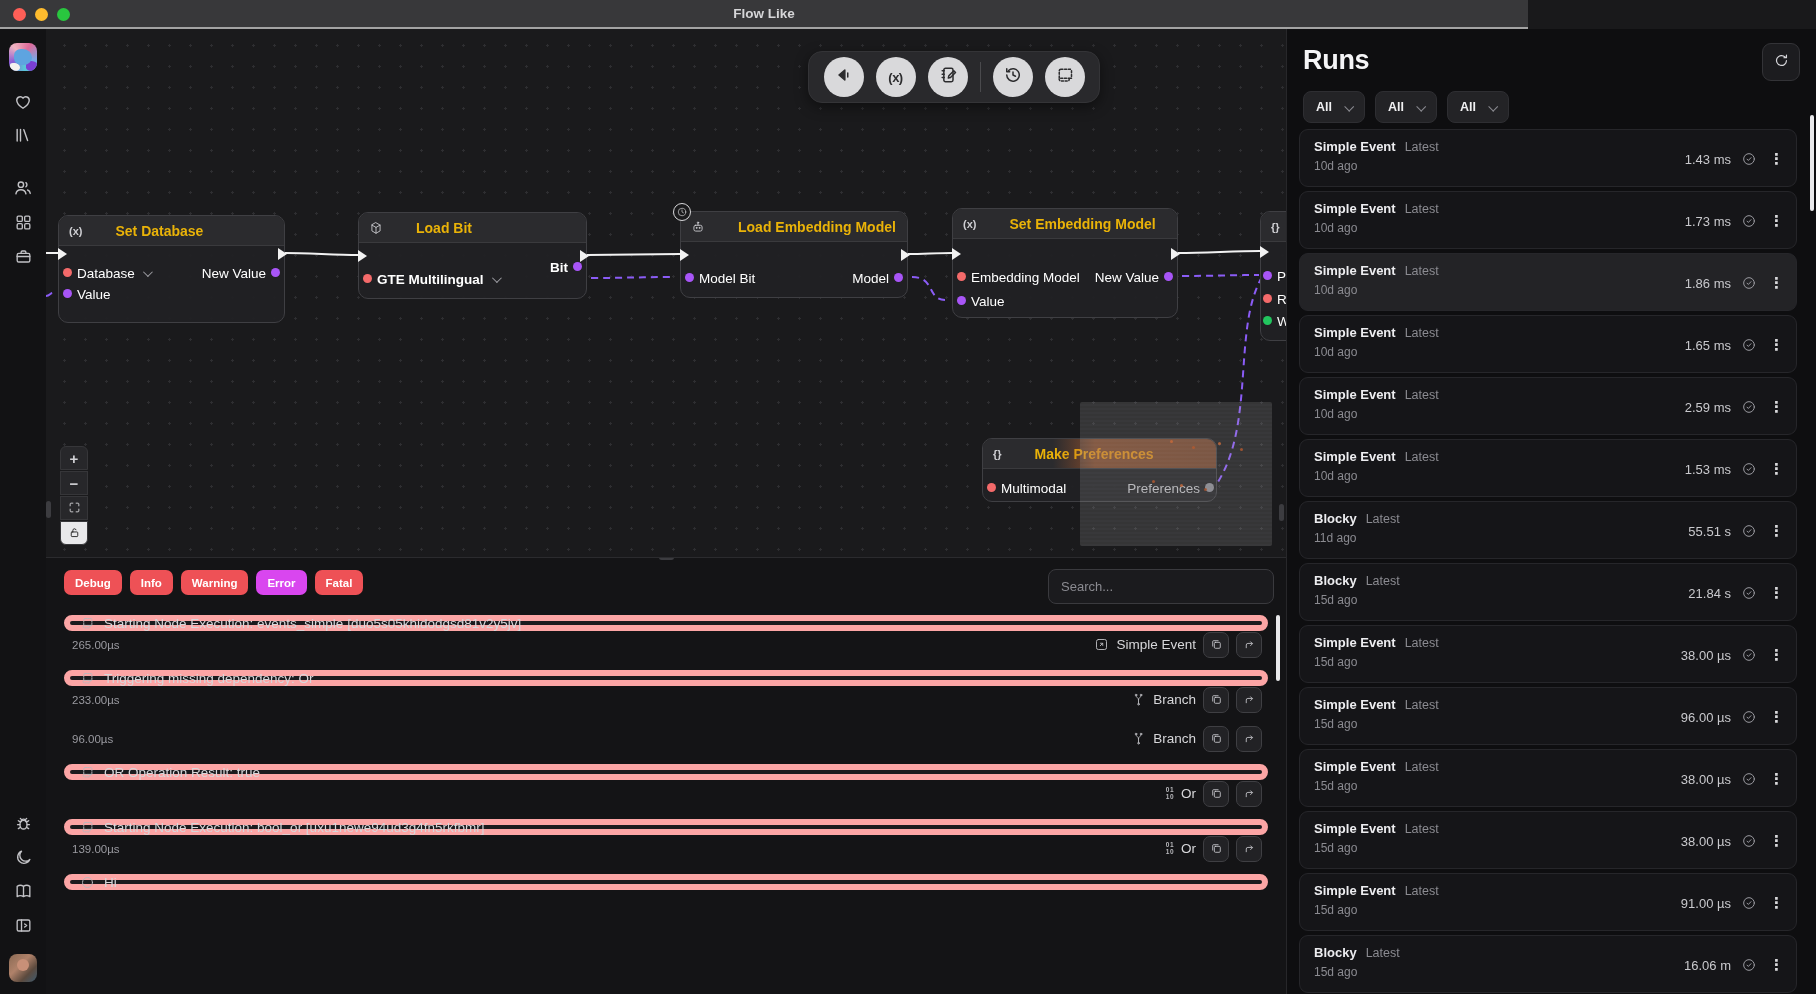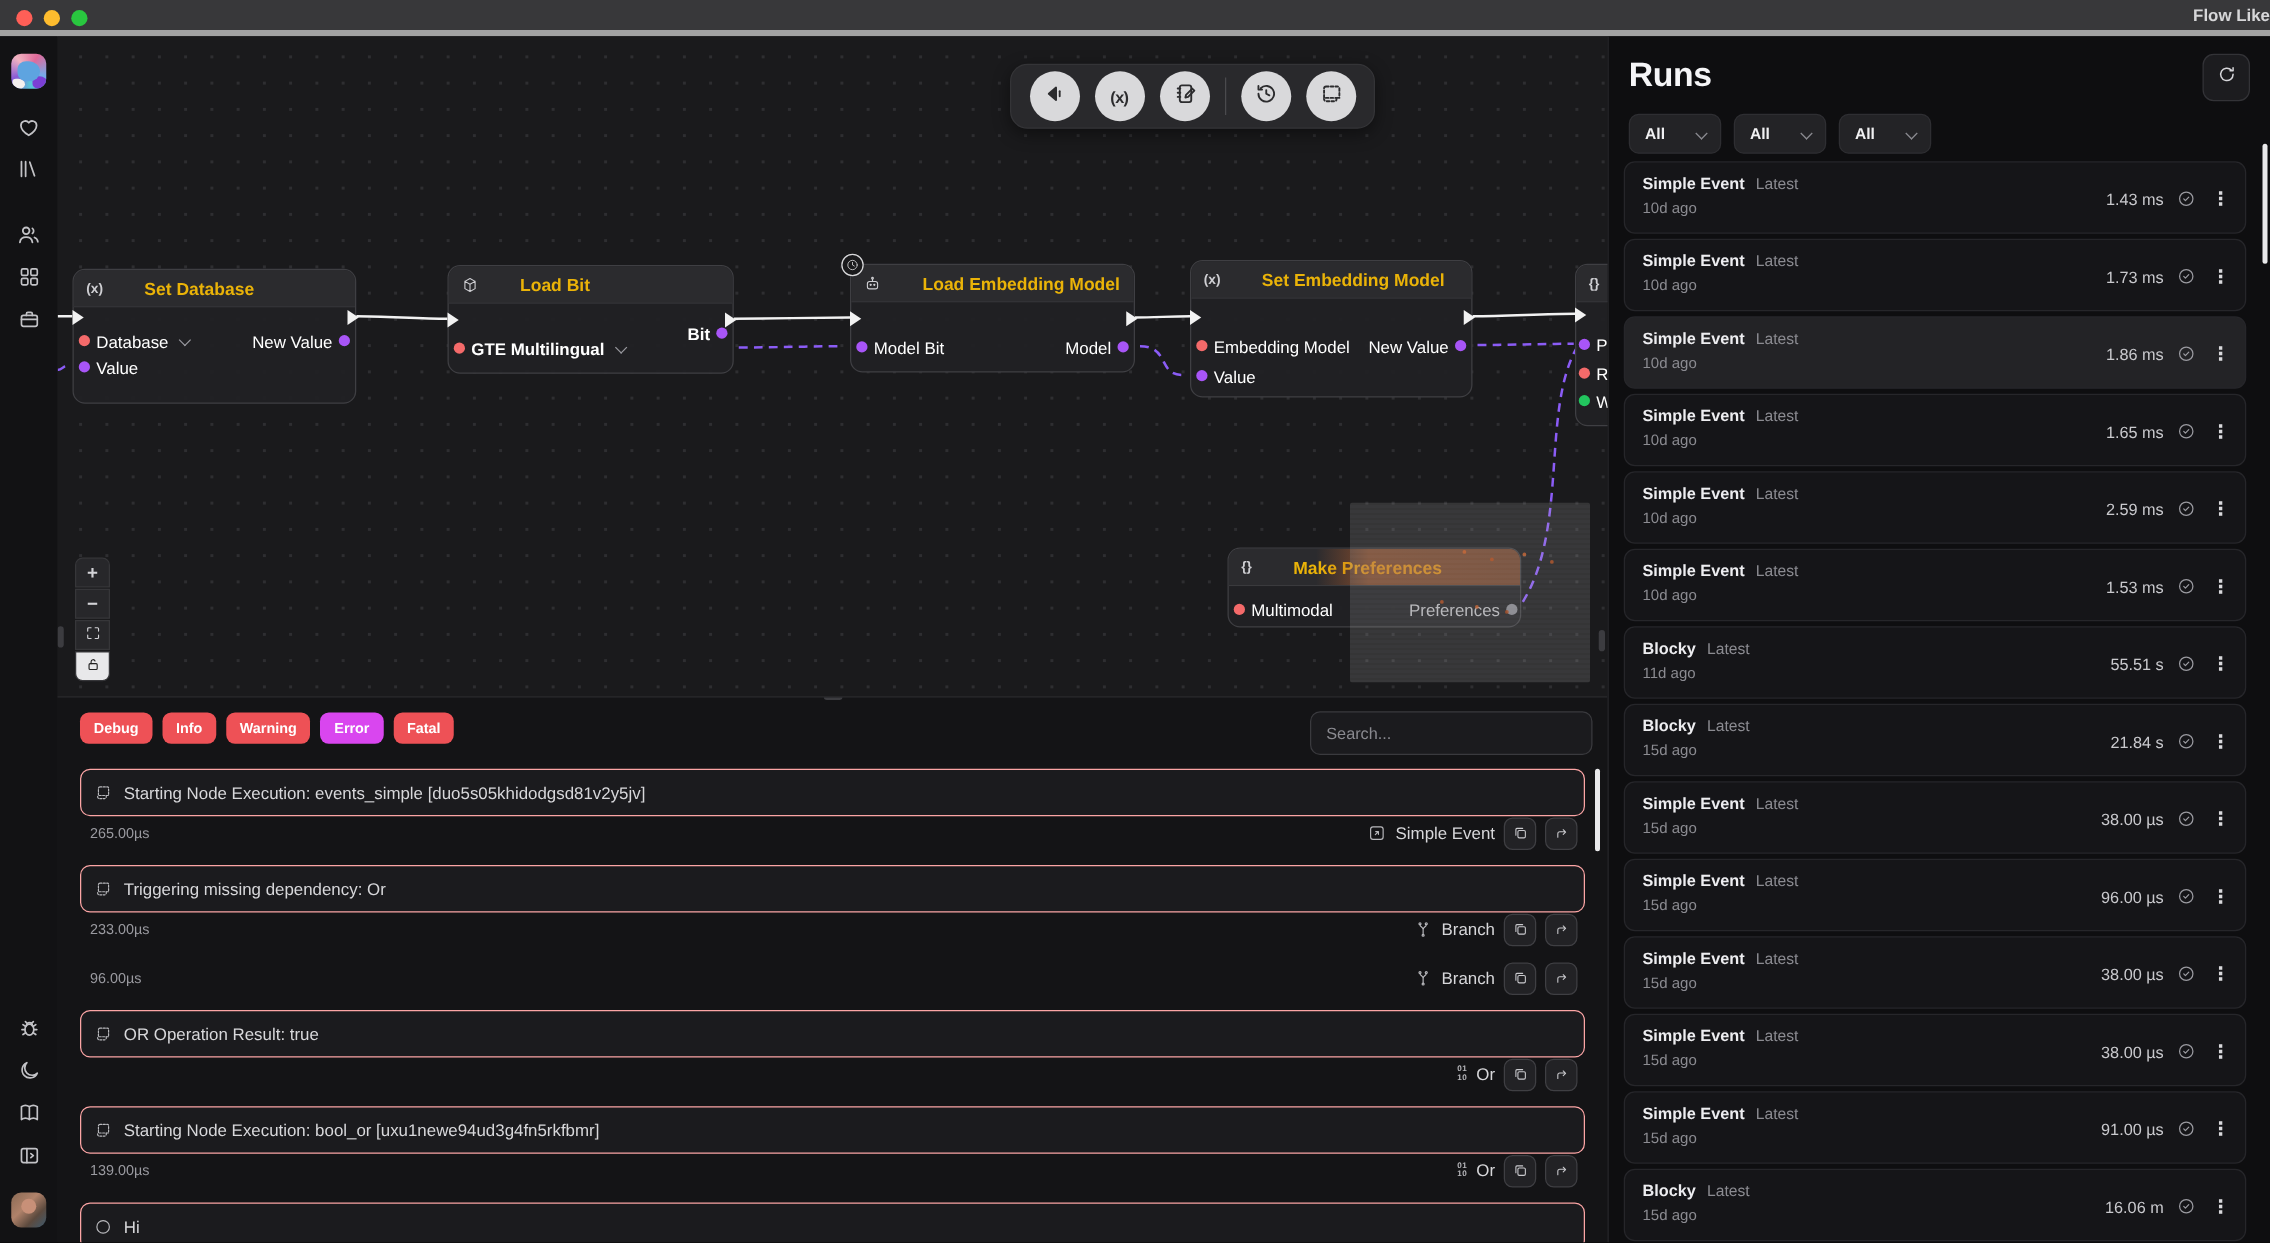--- a/index.html
+++ b/index.html
@@ -1,21 +1,21 @@
 <!DOCTYPE html>
 <html><head>
 <meta charset="utf-8">
 <style>
   * { margin:0; padding:0; box-sizing:border-box; }
   html,body { width:1816px; height:994px; overflow:hidden; background:#000; }
   body { font-family:"Liberation Sans","DejaVu Sans",sans-serif; color:#e8e8ea; }
   .app { position:relative; width:1816px; height:994px; background:#19191b; }
 
   
-  .titlebar { position:absolute; left:0; top:0; width:1816px; height:29px; background:#38383a; display:flex; align-items:center; justify-content:flex-end; border-bottom:5px solid #a3a3a3; }
+  .titlebar { position:absolute; left:0; top:0; width:1528px; height:29px; background:#38383a; display:flex; align-items:center; justify-content:center; border-bottom:2px solid #a3a3a3; }
   .traffic { position:absolute; left:13px; top:8px; display:flex; gap:9px; }
   .tl { width:13px; height:13px; border-radius:50%; }
   .tl.red { background:#ff5f57; } .tl.yellow { background:#febc2e; } .tl.green { background:#29c73f; }
   .win-title { font-size:13.5px; font-weight:700; color:#d6d6d8; }
 
   
   .sidebar { position:absolute; left:0; top:29px; width:46px; height:965px; background:#121214; display:flex; flex-direction:column; align-items:center; padding:14px 0 12px; }
   .sb-icon { width:46px; height:34px; display:flex; align-items:center; justify-content:center; color:#c2c2c6; }
   .sb-icon svg { stroke:#c2c2c6; fill:none; stroke-width:1.7; stroke-linecap:round; stroke-linejoin:round; }
   .app-logo { width:28px; height:28px; border-radius:8px; margin-bottom:16px;
@@ -69,21 +69,21 @@
   .grip-h { position:absolute; width:15px; height:5px; background:#3c3c40; border-radius:3px; z-index:6; }
 
   
   .logpanel { position:absolute; left:46px; top:557px; width:1240px; height:437px; background:#141416; border-top:1px solid #2b2b2e; overflow:hidden; }
   .log-filters { position:absolute; left:18px; top:12px; display:flex; gap:8px; }
   .badge { height:25px; padding:0 11px; border-radius:7px; display:flex; align-items:center; font-size:11.5px; font-weight:700; color:#fff; }
   .log-search { position:absolute; left:1002px; top:11px; width:226px; height:35px; background:#1b1b1e; border:1px solid #3a3a3e; border-radius:8px; color:#c6c6cb; font-size:13px; padding:0 12px; outline:none; font-family:inherit; }
   .log-search::placeholder { color:#8a8a90; }
   .log-list { position:absolute; left:18px; top:57px; width:1204px; }
   .log-entry { margin-bottom:12px; }
-  .log-msg { height:38px; background:#1b1b1e; border:1px solid #fca5a5; border-radius:8px; display:flex; align-items:center; gap:9px; padding:0 10px; font-size:13.5px; color:#d7d7da; }
+  .log-msg { height:16px; background:#1b1b1e; border:6px solid #fca5a5; border-radius:8px; display:flex; align-items:center; gap:9px; padding:0 10px; font-size:13.5px; color:#d7d7da; }
   .log-msg svg { stroke:#b9b9bd; fill:none; stroke-width:1.5; stroke-linecap:round; stroke-linejoin:round; flex:none; }
   .msg-ic { display:none; }
   [data-icon="scroll"] .ic-scroll { display:block; }
   [data-icon="circle"] .ic-circle { display:block; }
   .log-meta { height:27px; display:flex; align-items:center; justify-content:space-between; padding:0 6px 0 8px; }
   .log-dur { font-size:11.5px; color:#9a9aa0; }
   .log-tag-group { display:flex; align-items:center; gap:7px; }
   .tag-ic { display:none; color:#b9b9bd; }
   .tag-ic svg { stroke:#b9b9bd; fill:none; stroke-width:1.5; stroke-linecap:round; stroke-linejoin:round; display:block; }
   [data-icon="event"] .ic-event { display:block; }
@@ -93,21 +93,21 @@
   .mini-btn { width:26px; height:26px; border:1px solid #3f3f43; background:#222225; border-radius:7px; display:flex; align-items:center; justify-content:center; }
   .mini-btn svg { stroke:#c9c9cd; fill:none; stroke-width:1.6; stroke-linecap:round; stroke-linejoin:round; }
   .log-scrollbar { position:absolute; right:6px; top:57px; width:4px; height:66px; background:#e9e9eb; border-radius:2px; z-index:8; }
 
   
   .runspanel { position:absolute; left:1286px; top:29px; width:530px; height:965px; background:#0e0e10; border-left:1px solid #27272a; overflow:hidden; }
   .runs-title { position:absolute; left:16px; top:16px; font-size:27px; font-weight:800; color:#f5f5f7; letter-spacing:-.3px; }
   .refresh-btn { position:absolute; right:16px; top:14px; width:38px; height:38px; border:1px solid #333337; background:#1c1c1f; border-radius:9px; display:flex; align-items:center; justify-content:center; }
   .refresh-btn svg { stroke:#d6d6da; fill:none; stroke-width:1.7; stroke-linecap:round; stroke-linejoin:round; }
   .runs-filters { position:absolute; left:16px; top:62px; display:flex; gap:10px; }
-  .filter-btn { height:32px; padding:0 12px; background:#232326; border:1px solid #2e2e32; border-radius:8px; display:flex; align-items:center; gap:25px; font-size:12.5px; font-weight:700; color:#f0f0f2; }
+  .filter-btn { height:32px; padding:0 12px; background:#232326; border:1px solid #2e2e32; border-radius:8px; display:flex; align-items:center; gap:13px; font-size:12.5px; font-weight:700; color:#f0f0f2; }
   .filter-btn .chev { border-color:#8b8b91; transform:rotate(45deg) translateY(-1px); }
   .runs-list { position:absolute; left:12px; top:100px; width:498px; display:flex; flex-direction:column; gap:4px; }
   .run-row { height:58px; background:#151518; border:1px solid #26262a; border-radius:9px; padding:9px 12px 0 14px; position:relative; }
   .run-row.highlight { background:#232326; }
   .run-line1 { display:flex; align-items:baseline; gap:9px; }
   .run-name { font-size:13px; font-weight:700; color:#ededf0; }
   .run-badge { font-size:12.5px; color:#8b8b91; }
   .run-time { font-size:12px; color:#8b8b91; margin-top:5px; }
   .run-right { position:absolute; right:10px; top:0; height:58px; display:flex; align-items:center; gap:10px; }
   .run-dur { font-size:13px; color:#c9c9cd; }

